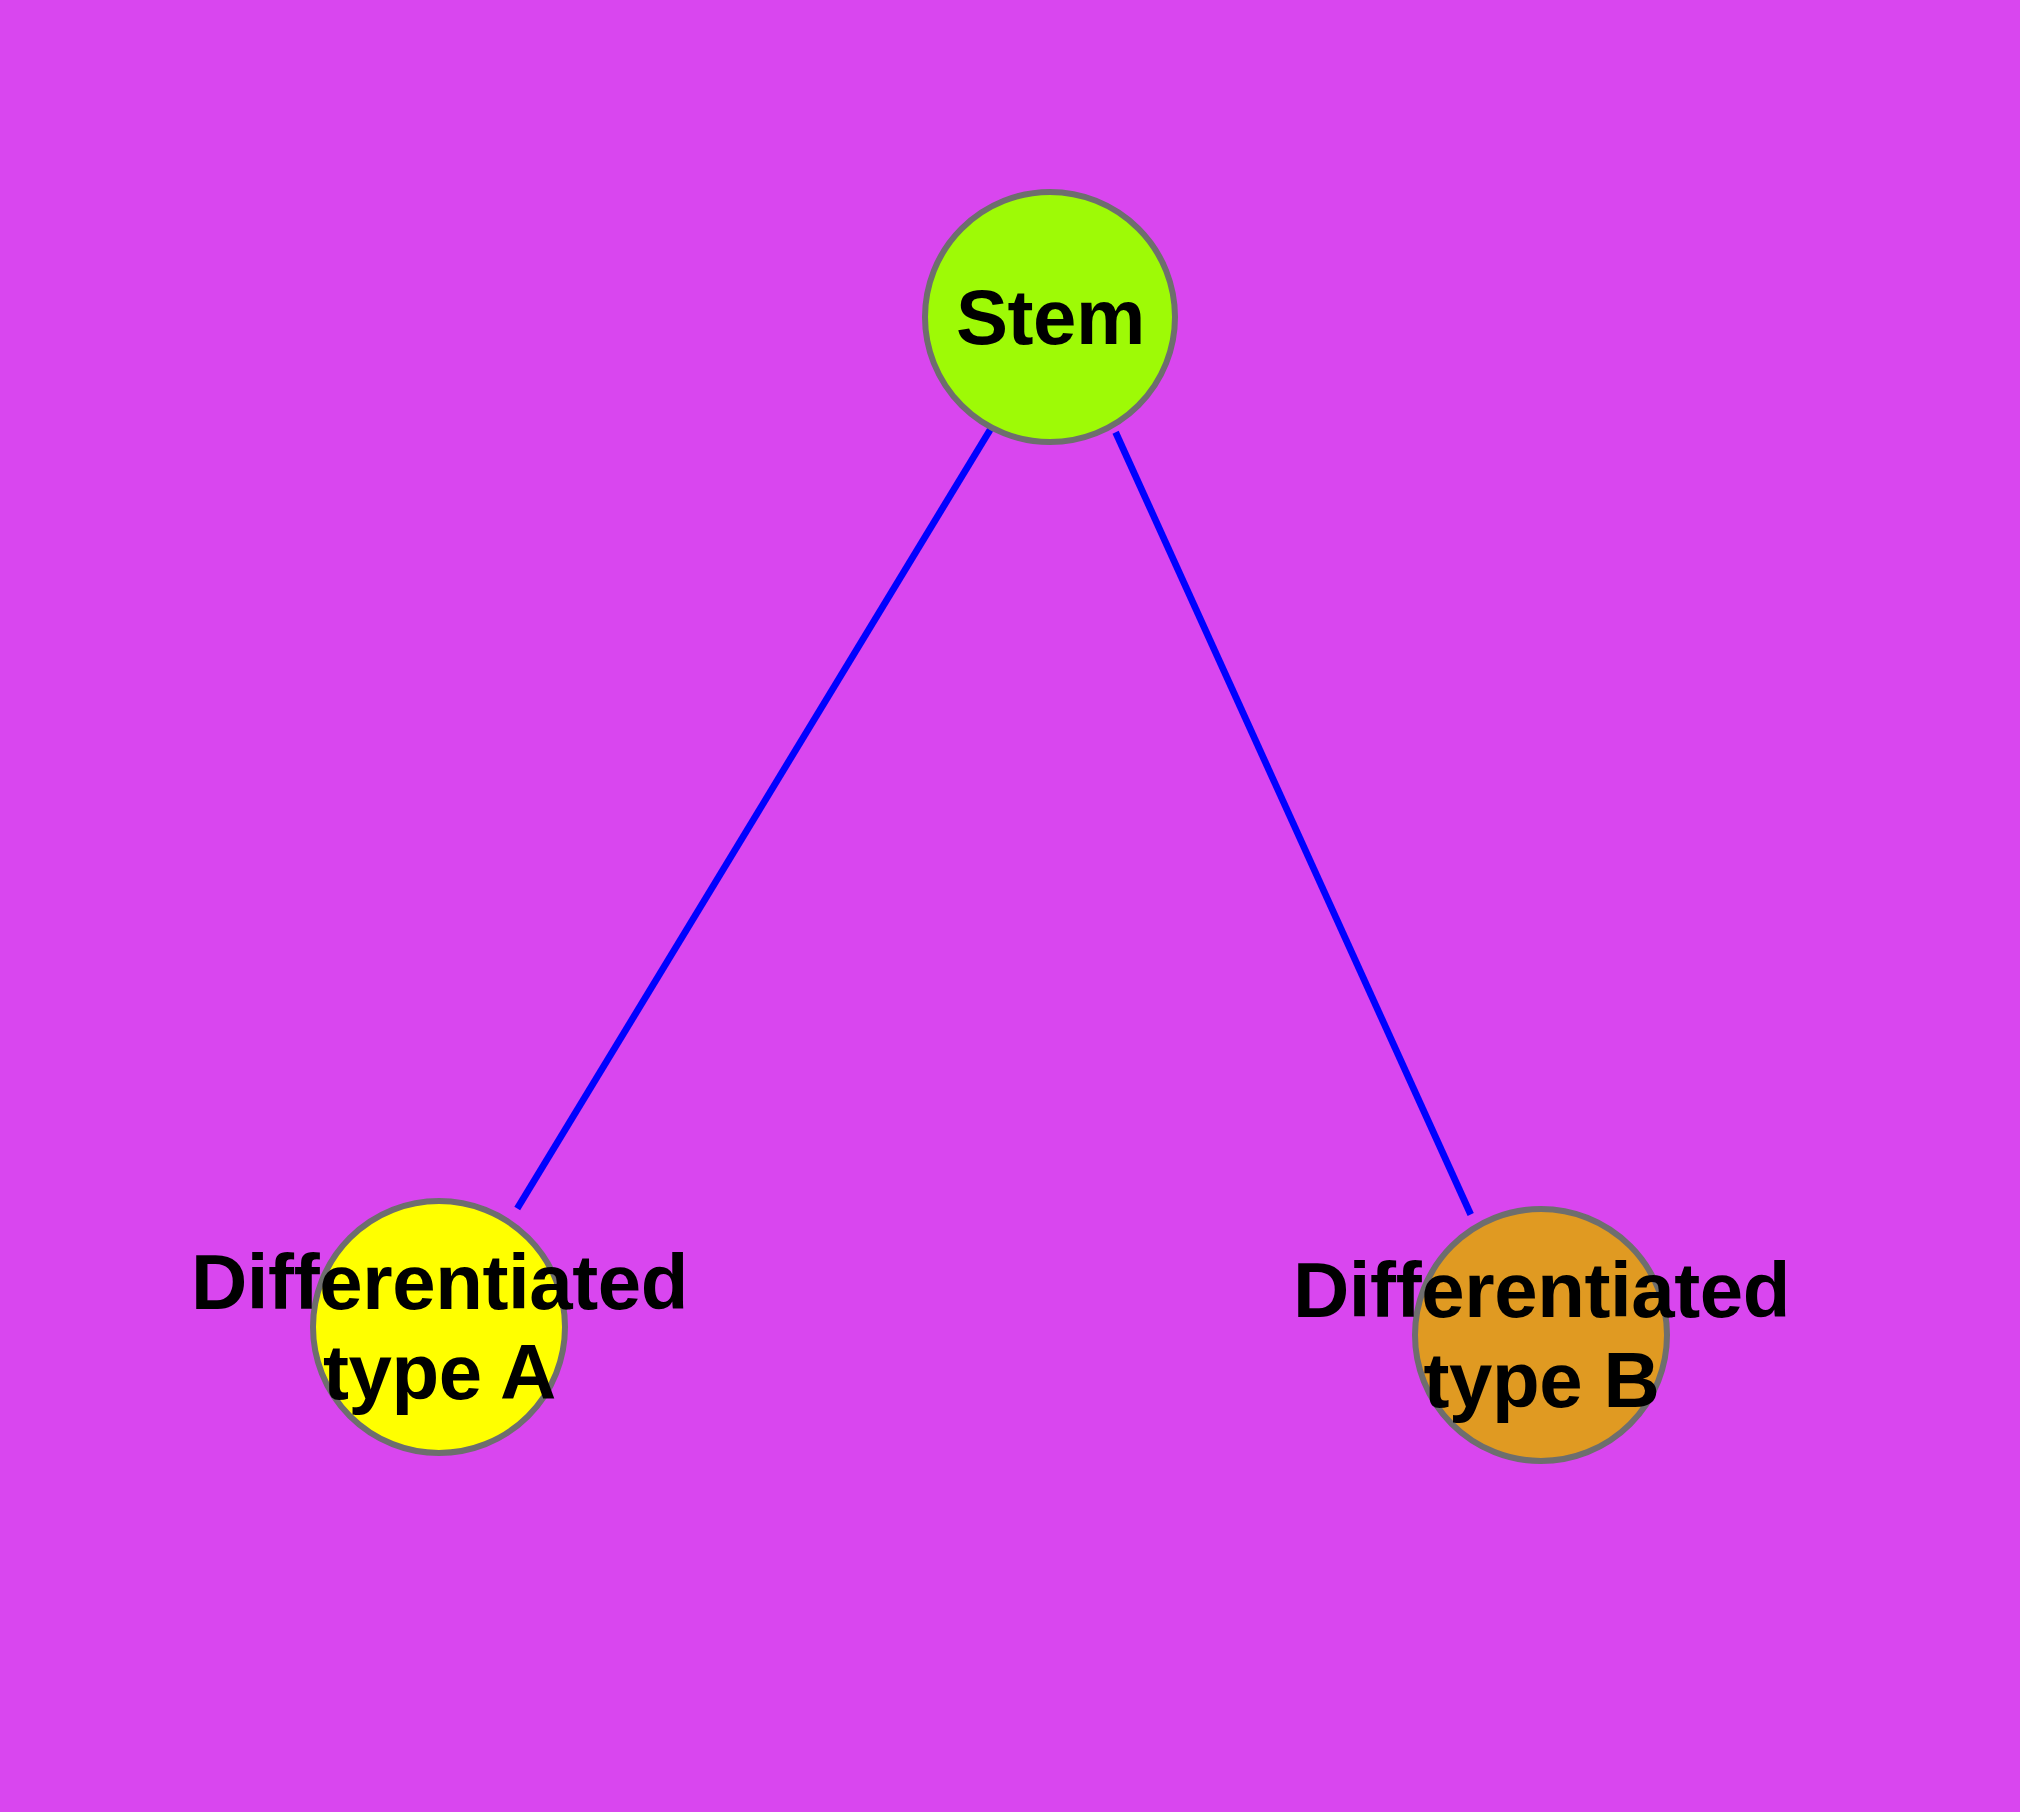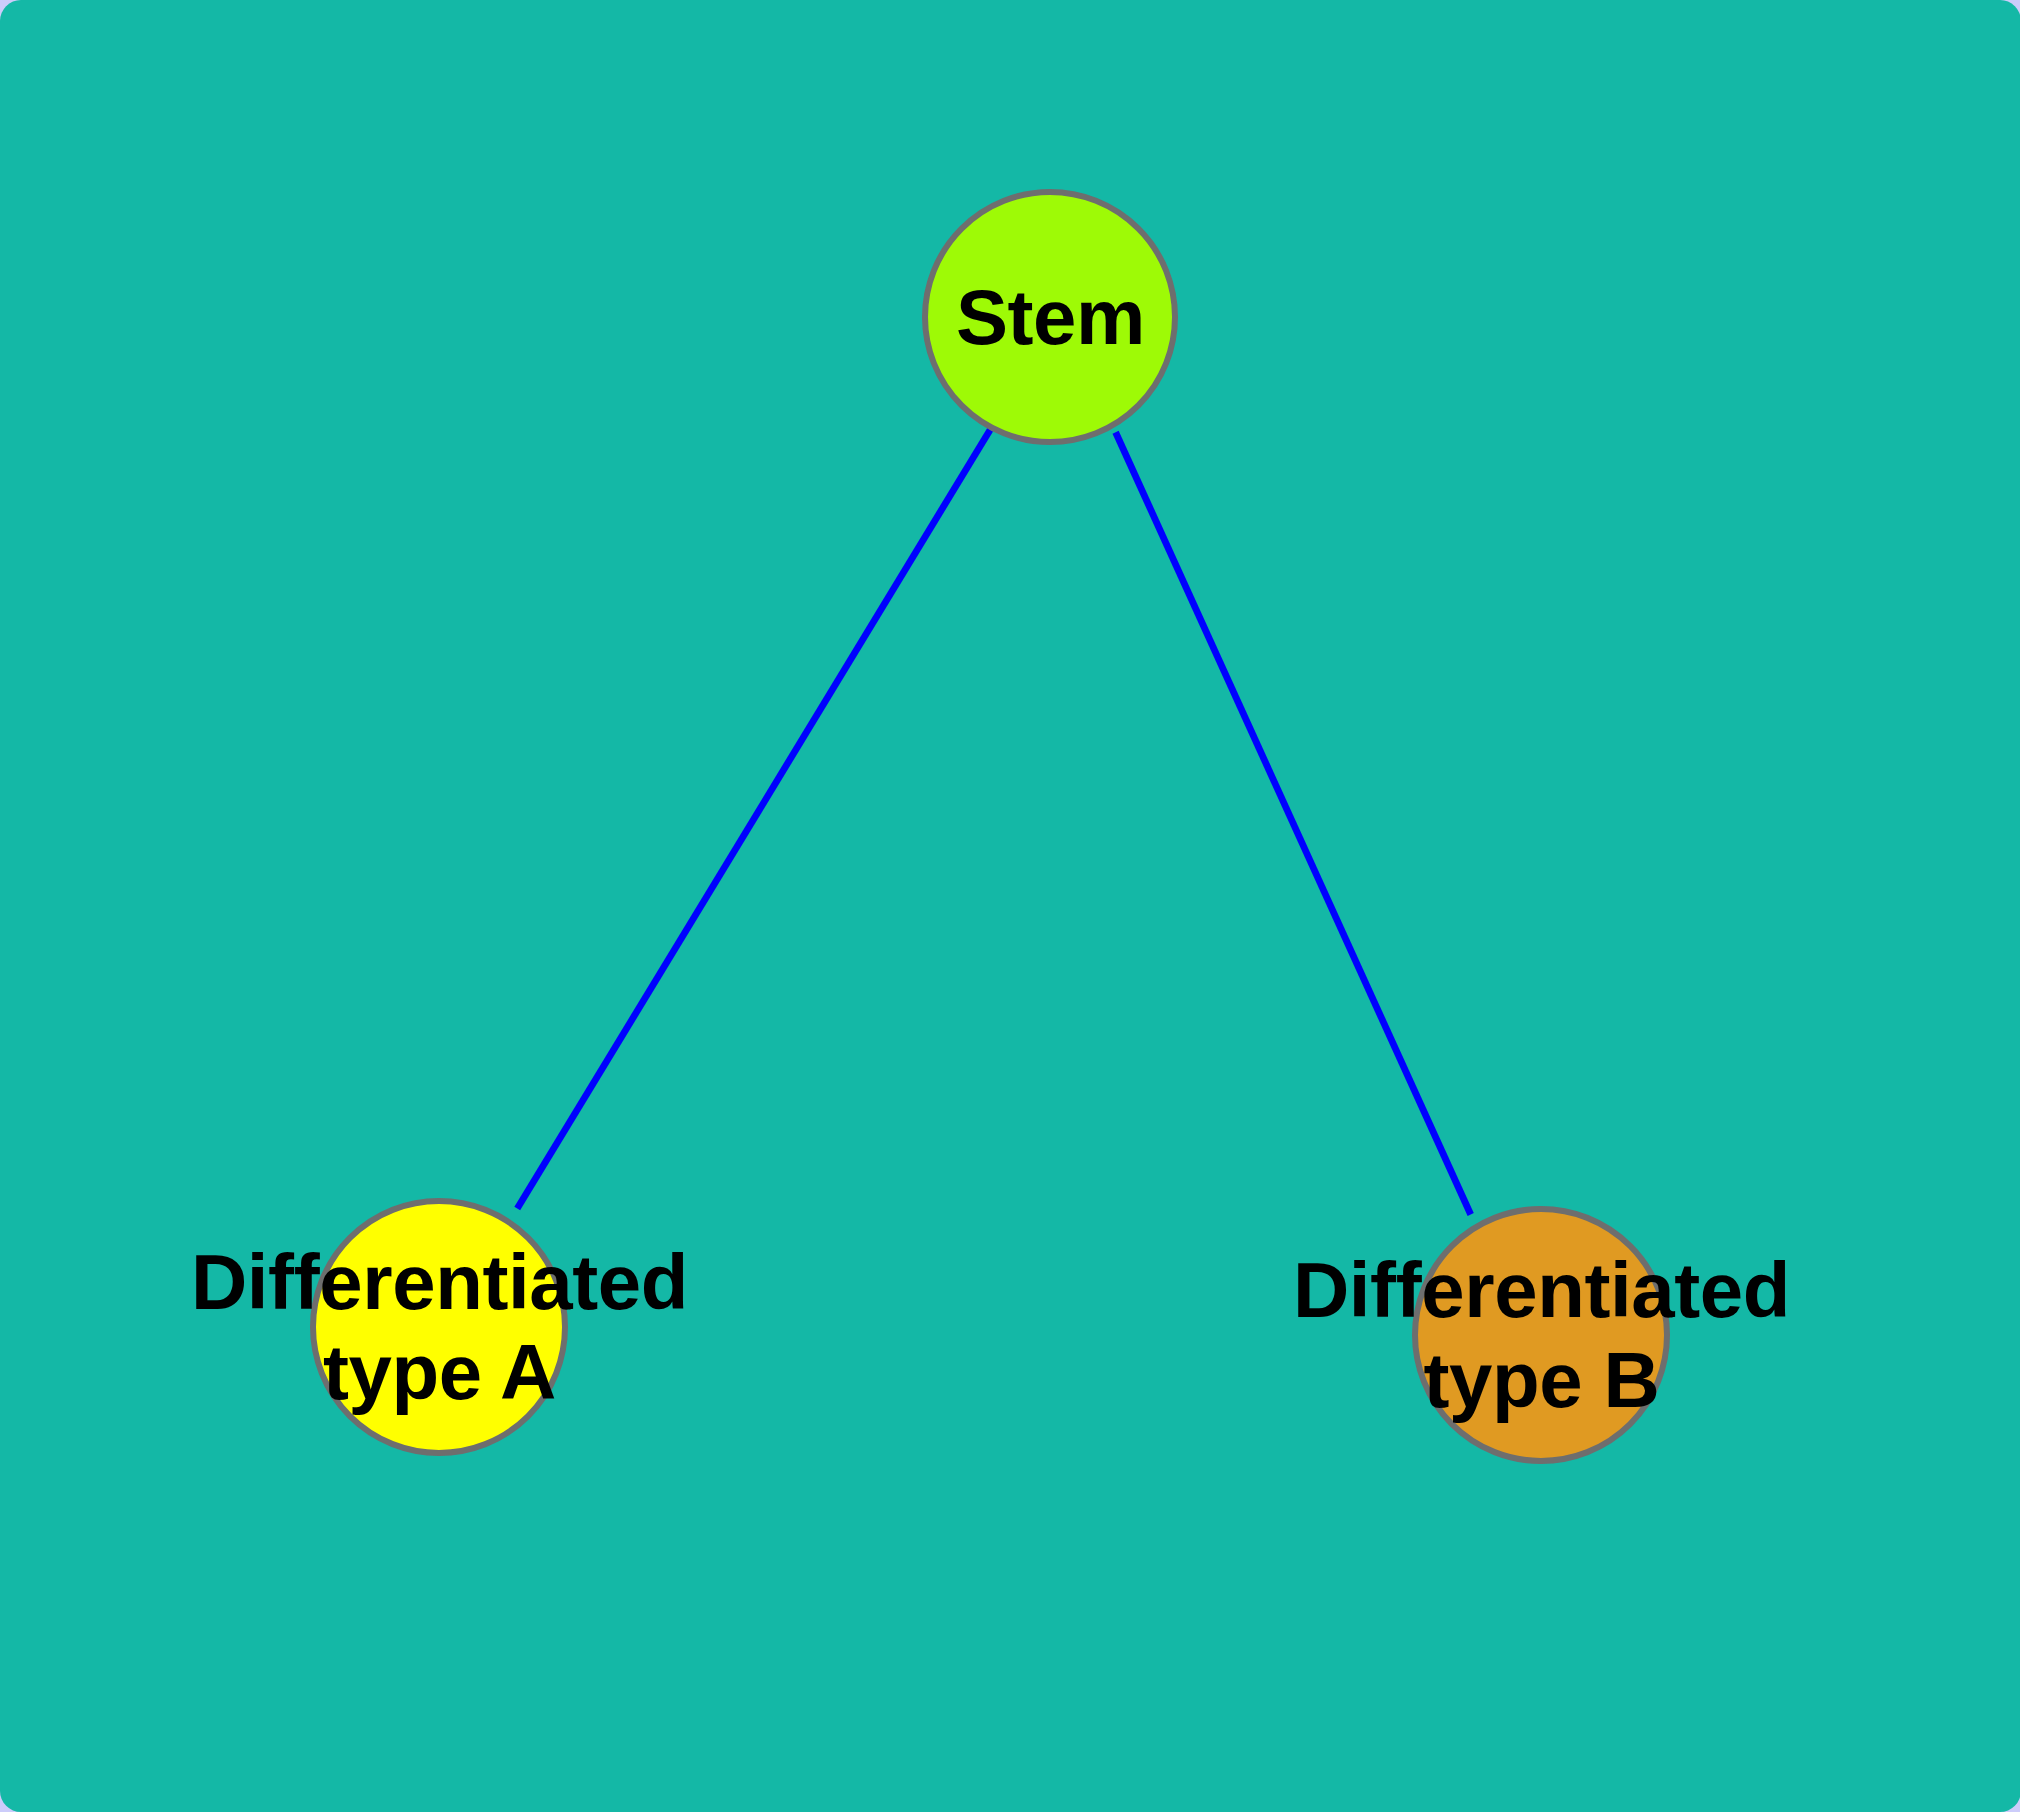--- a/index.html
+++ b/index.html
@@ -39,21 +39,21 @@
     font-size: 78px;
     line-height: 90px;
     color: #000000;
     white-space: pre;
     letter-spacing: -0.4px;
   }
 </style>
 </head>
 <body style="background: rgb(204, 204, 250);">
 
-<div id="graph-canvas" style="background: #14b8a6; border-radius: 21px;">
+<div id="graph-canvas" style="background: #d946ef;">
 
   <svg id="edge-layer" viewBox="0 0 2384 2138">
     <line stroke-linecap="butt" x1="1168" y1="507" x2="610" y2="1426" stroke="#0000ff" stroke-width="8"></line>
     <line stroke-linecap="butt" x1="1316" y1="510" x2="1735" y2="1433" stroke="#0000ff" stroke-width="8"></line>
   </svg>
 
   <div class="node" style="left: 922px; top: 189px; width: 256px; height: 256px; background: rgb(158, 250, 6); border-color: rgb(110, 110, 110); border-width: 6px;"></div>
   <div class="node" style="left: 310px; top: 1198px; width: 258px; height: 258px; background: rgb(255, 255, 0); border-color: rgb(110, 110, 110); border-width: 6px;"></div>
   <div class="node" style="left: 1412px; top: 1206px; width: 258px; height: 258px; background: rgb(224, 154, 34); border-color: rgb(110, 110, 110); border-width: 6px;"></div>
 

